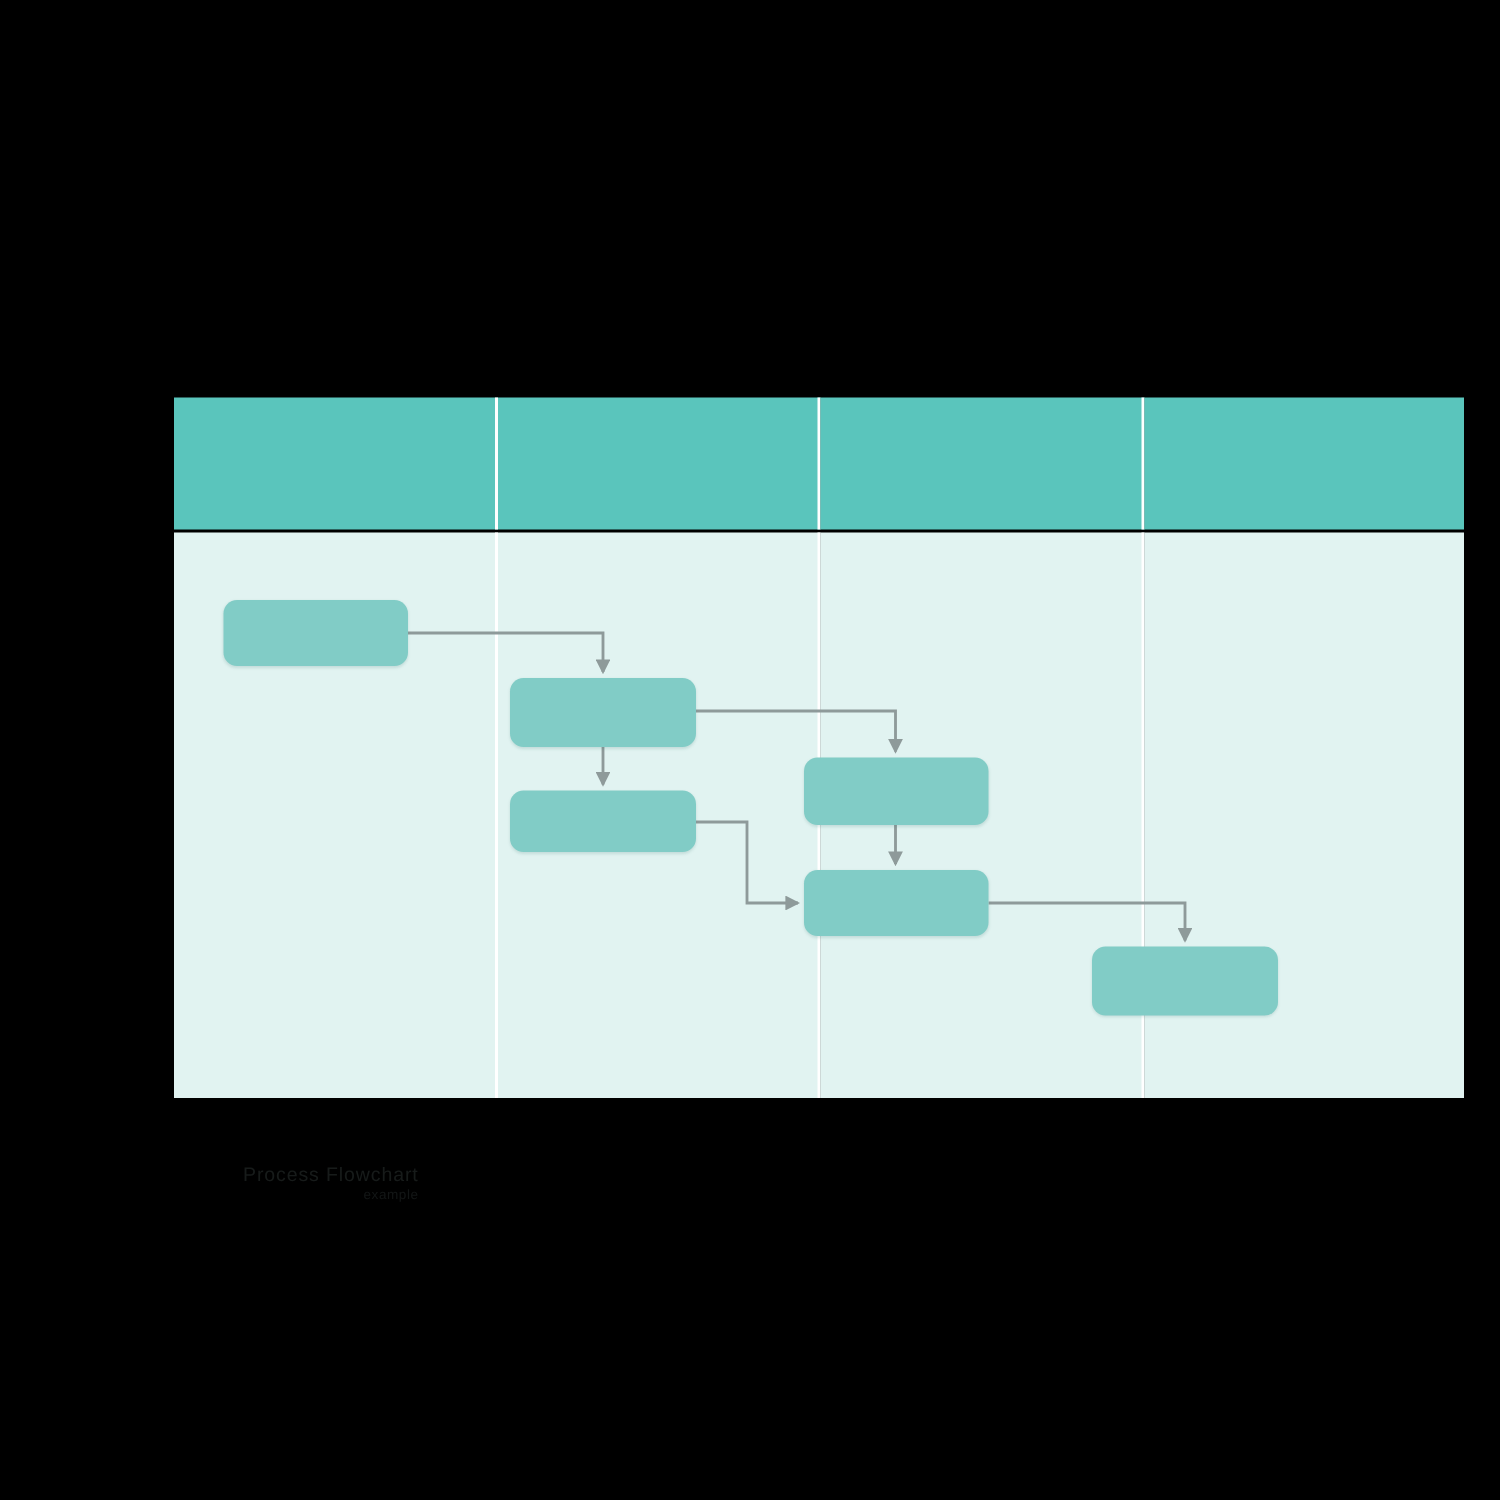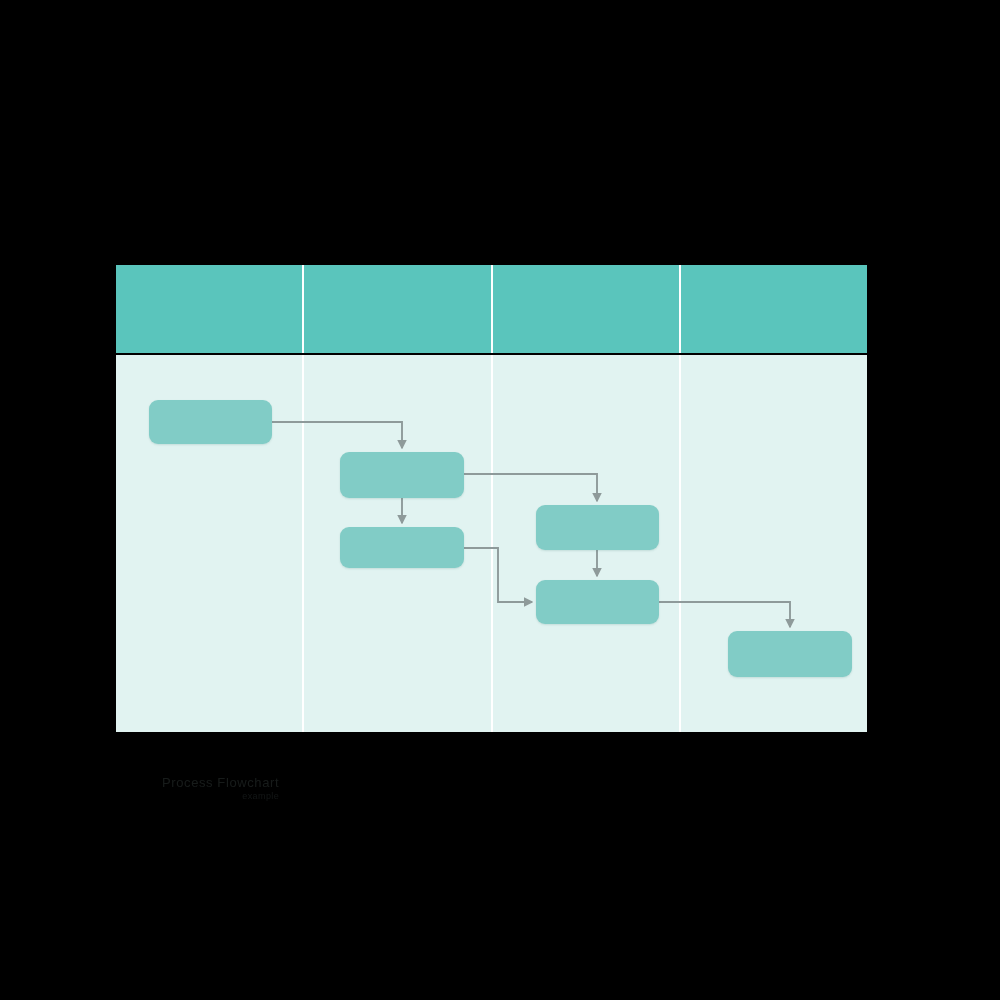--- a/index.html
+++ b/index.html
@@ -18,21 +18,21 @@
     width: 1000px;
     height: 1000px;
     background: #000000;
   }
 
   
   .swimlane-table {
     position: absolute;
     left: 116px;
     top: 265px;
-    width: 751px;
+    width: 860px;
     height: 467px;
     box-sizing: border-box;
     text-align: right;
   }
 
   .lane-header-row {
     position: absolute;
     left: 0;
     top: 0;
     width: 100%;

